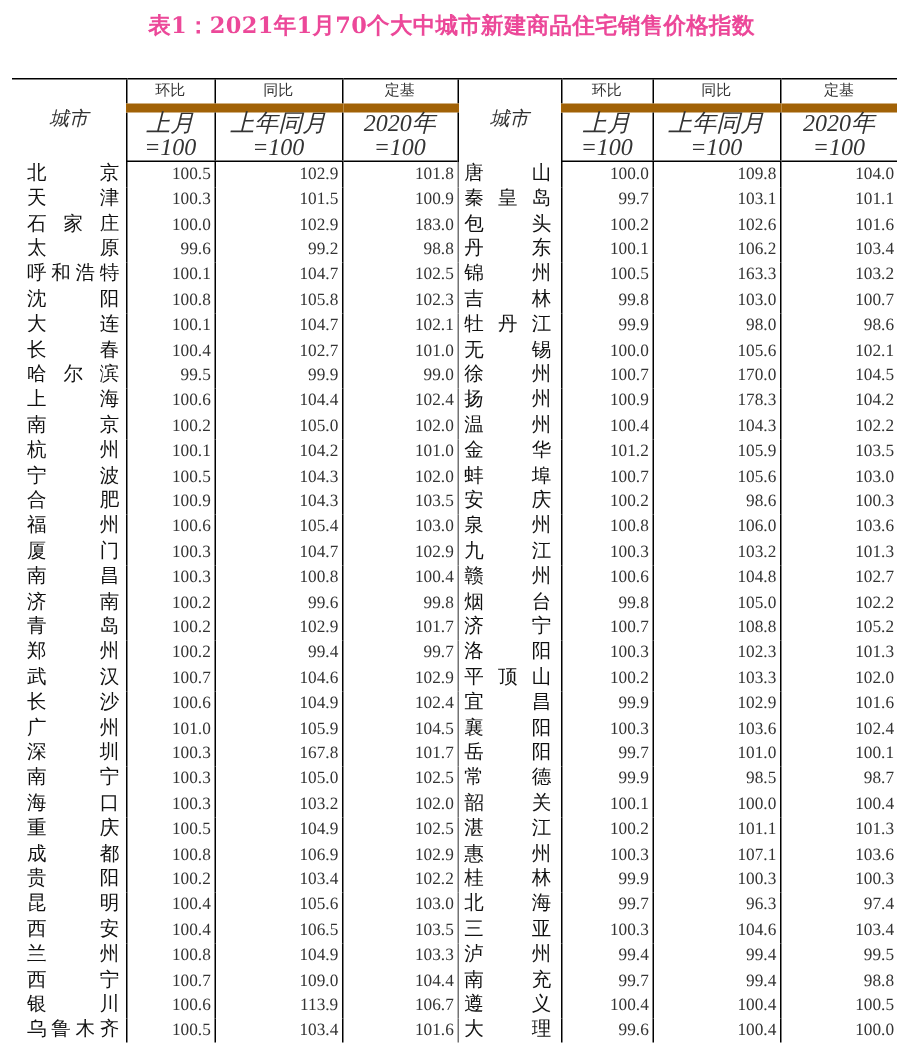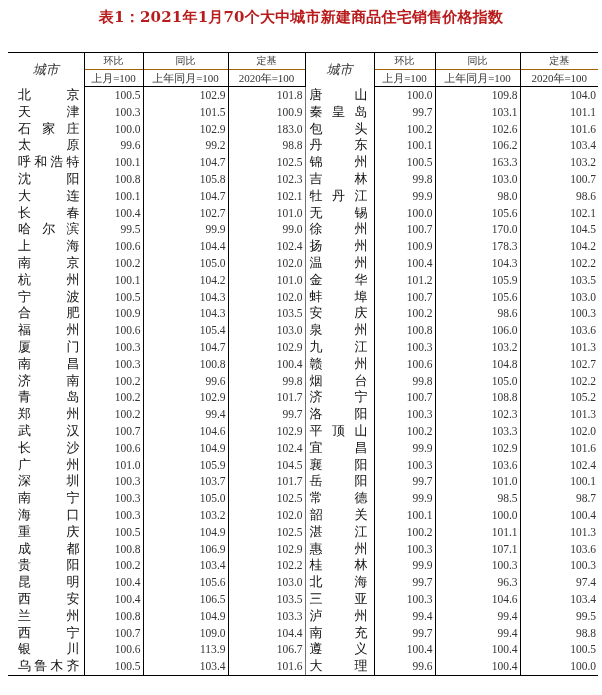--- a/index.html
+++ b/index.html
@@ -1,31 +1,31 @@
 <!DOCTYPE html>
 <html><head>
 <meta charset="utf-8">
 <style>
   html, body { margin:0; padding:0; background:#ffffff; }
   body { width:602px; height:695px; position:relative; overflow:hidden; font-family:"DejaVu Serif","Liberation Serif",serif; color:#222; }
-  .title { position:absolute; left:0; top:8px; width:602px; text-align:center; font-size:15px; font-weight:bold; font-family:"DejaVu Serif", serif; color:#b91c1c; letter-spacing:0.2px; }
+  .title { position:absolute; left:0; top:8px; width:602px; text-align:center; font-size:15px; font-weight:bold; font-family:"DejaVu Serif", serif; color:#ec4899; letter-spacing:0.2px; }
   table.idx { position:absolute; left:8px; top:52px; width:590px; border-collapse:collapse; table-layout:fixed; }
   table.idx col.c-city { width:76px; }
   table.idx col.c-hb { width:59px; }
   table.idx col.c-tb { width:85px; }
   table.idx col.c-dj { width:77px; }
   table.idx col.c-city2 { width:69px; }
   table.idx col.c-hb2 { width:61px; }
   table.idx col.c-tb2 { width:85px; }
   table.idx col.c-dj2 { width:78px; }
   table.idx thead tr:first-child th { border-top:1.5px solid #000; }
   table.idx th { font-weight:normal; font-size:10px; height:16px; padding:0; line-height:16px; border-left:1px solid #000; font-family:"DejaVu Sans", sans-serif; color:#333; }
   table.idx th.city { font-size:13px; border-left:none;font-style:italic; }
   table.idx th.city.r { border-left:1px solid #000; }
-  table.idx th.unit { font-size:11px; border-top:1px solid #a16207; font-family:"Liberation Serif", serif; }
+  table.idx th.unit { font-size:16px; border-top:6px solid #a16207; font-family:"Liberation Serif", serif;font-style:italic; }
   table.idx thead tr:last-child th { border-bottom:1px solid #000; }
   table.idx td { font-size:11.5px; height:16.8px; padding:0 2px 0 0; line-height:16.8px; text-align:right; border-left:1px solid #000; font-family:"Liberation Serif", serif; color:#333; white-space:nowrap; }
   table.idx td.city { text-align:justify; text-align-last:justify; padding:0 4px 0 10px; border-left:none; font-family:"DejaVu Sans", sans-serif; font-size:13px; color:#111; }
   table.idx td.city.r { border-left:1px solid #737373; padding:0 6px 0 4px; }
   table.idx tbody tr:last-child td { border-bottom:1.5px solid #000; }
 </style>
 </head>
 <body>
 
 <div class="title">表1：2021年1月70个大中城市新建商品住宅销售价格指数</div>
@@ -288,21 +288,21 @@
         <td>105.9</td>
         <td>104.5</td>
         <td class="city r">襄阳</td>
         <td>100.3</td>
         <td>103.6</td>
         <td>102.4</td>
       </tr>
       <tr>
         <td class="city">深圳</td>
         <td>100.3</td>
-        <td>103.7</td>
+        <td>167.8</td>
         <td>101.7</td>
         <td class="city r">岳阳</td>
         <td>99.7</td>
         <td>101.0</td>
         <td>100.1</td>
       </tr>
       <tr>
         <td class="city">南宁</td>
         <td>100.3</td>
         <td>105.0</td>

